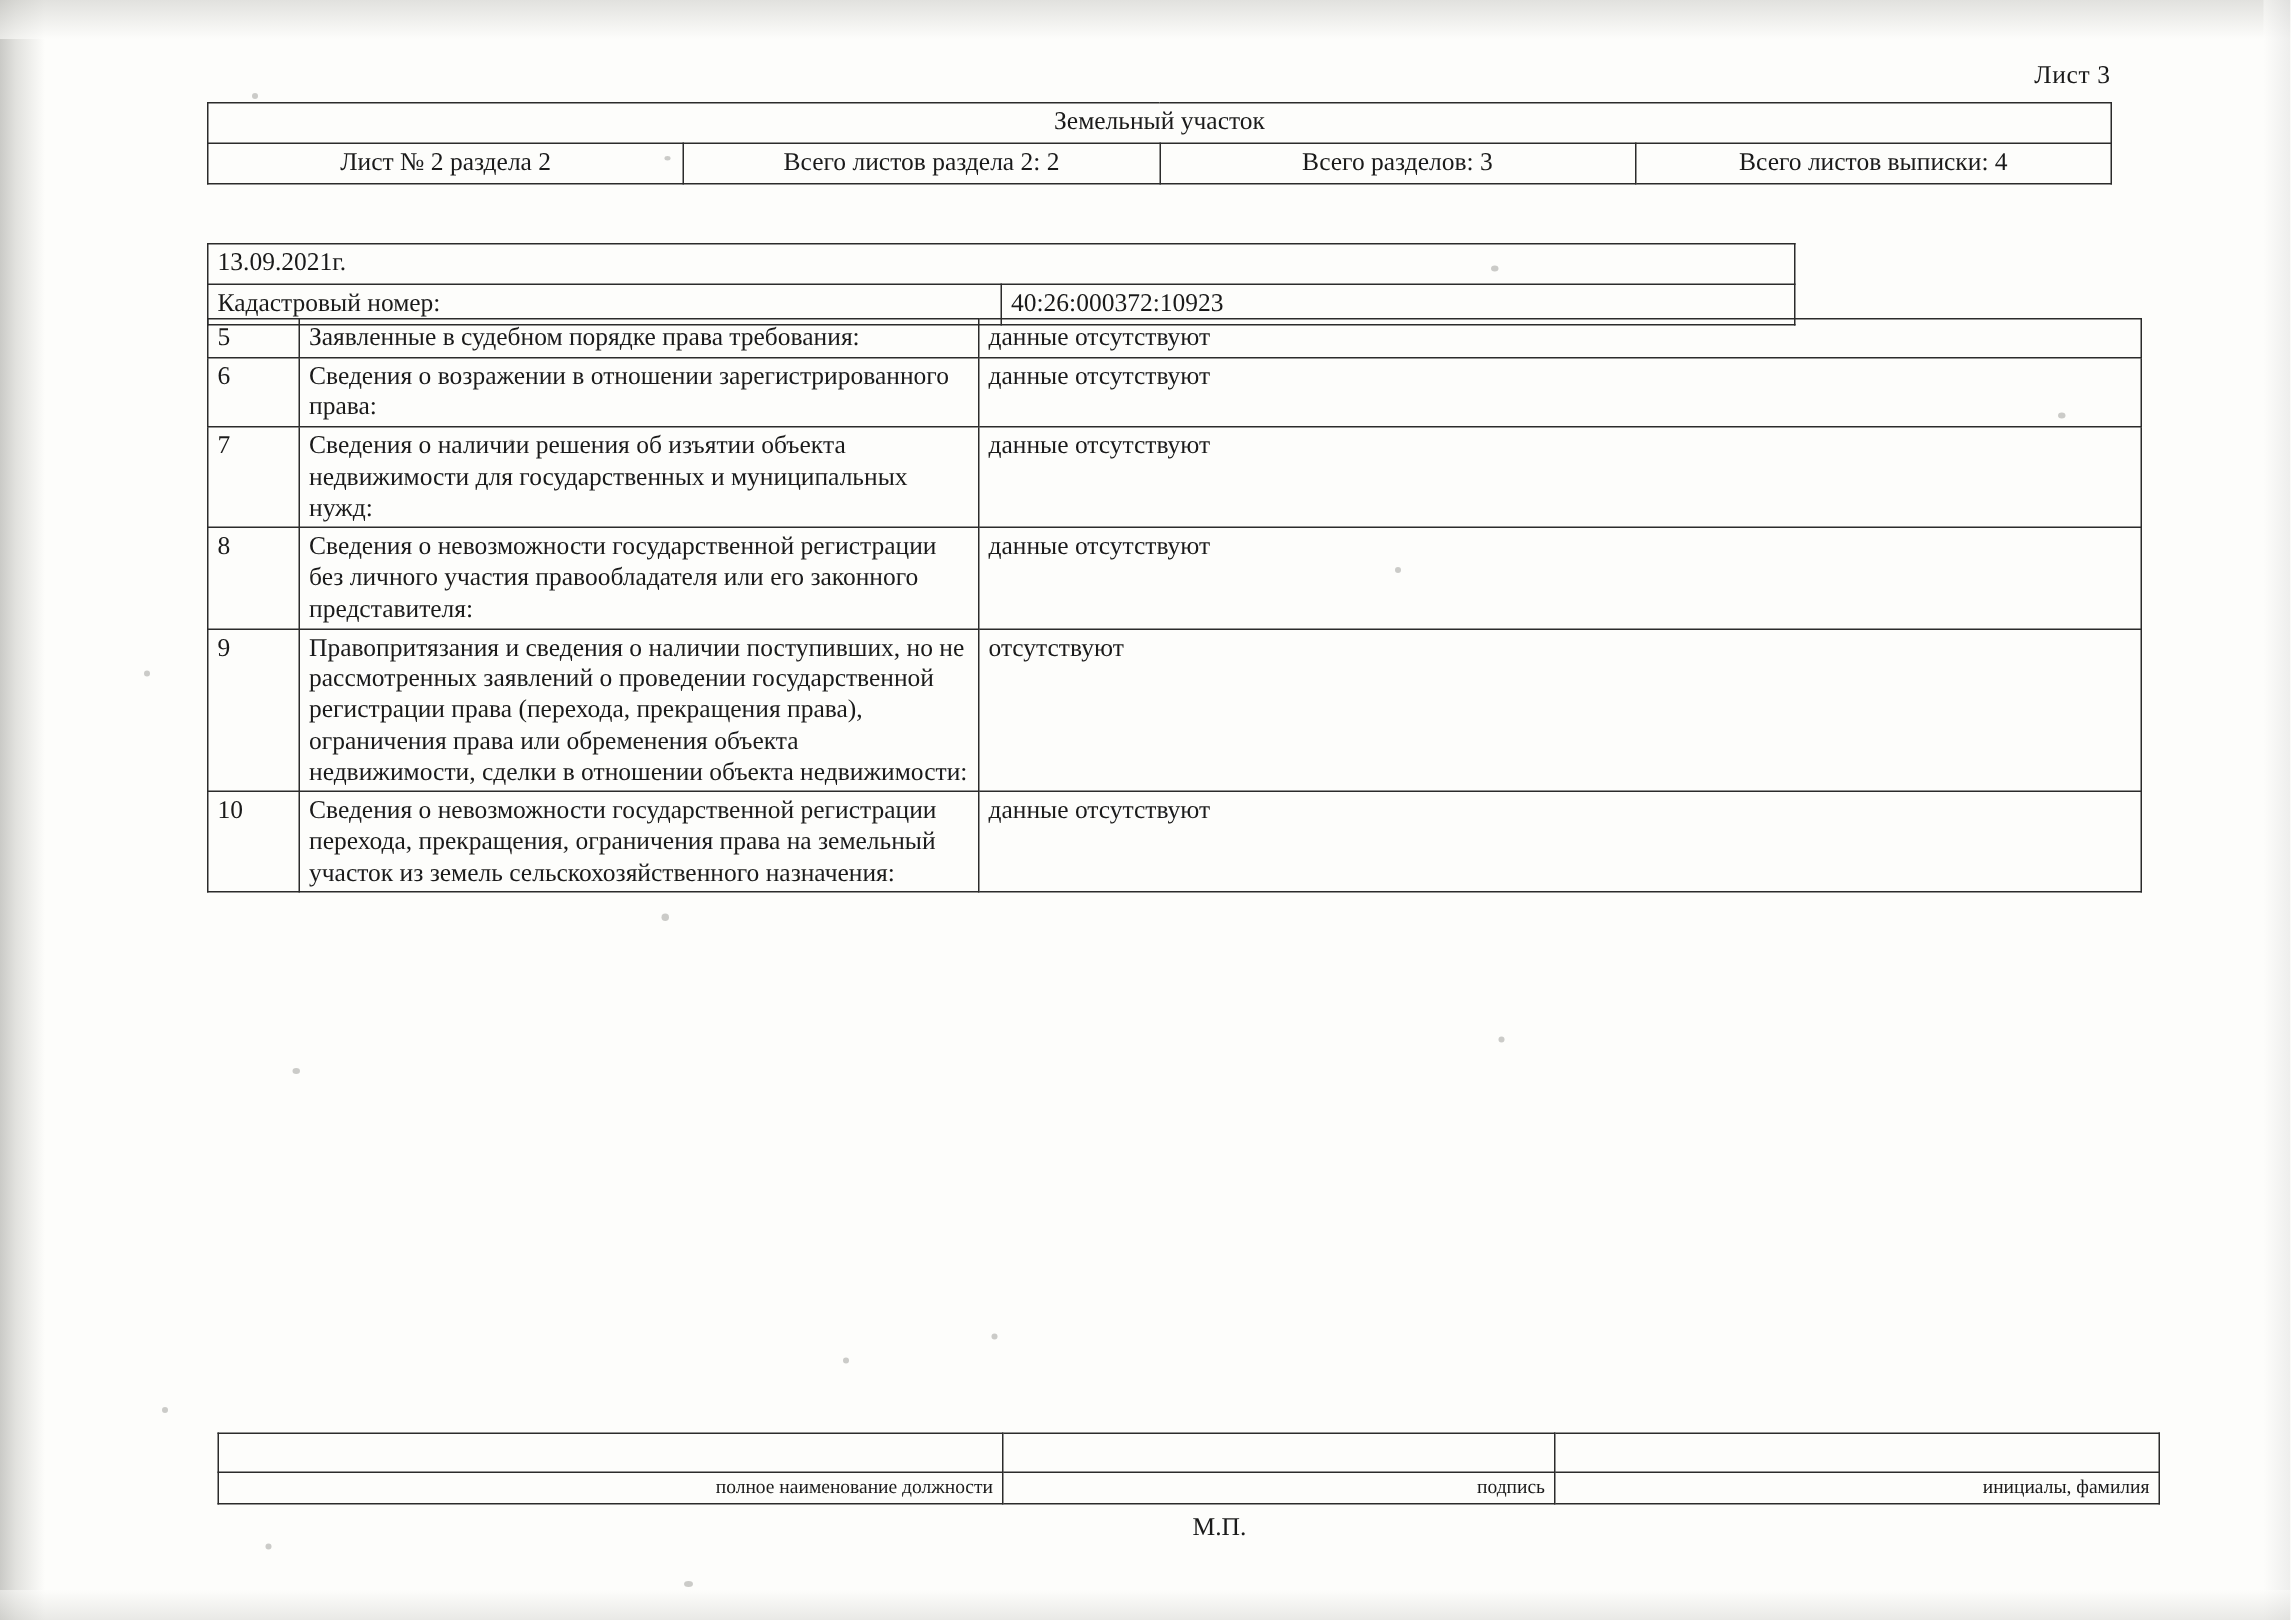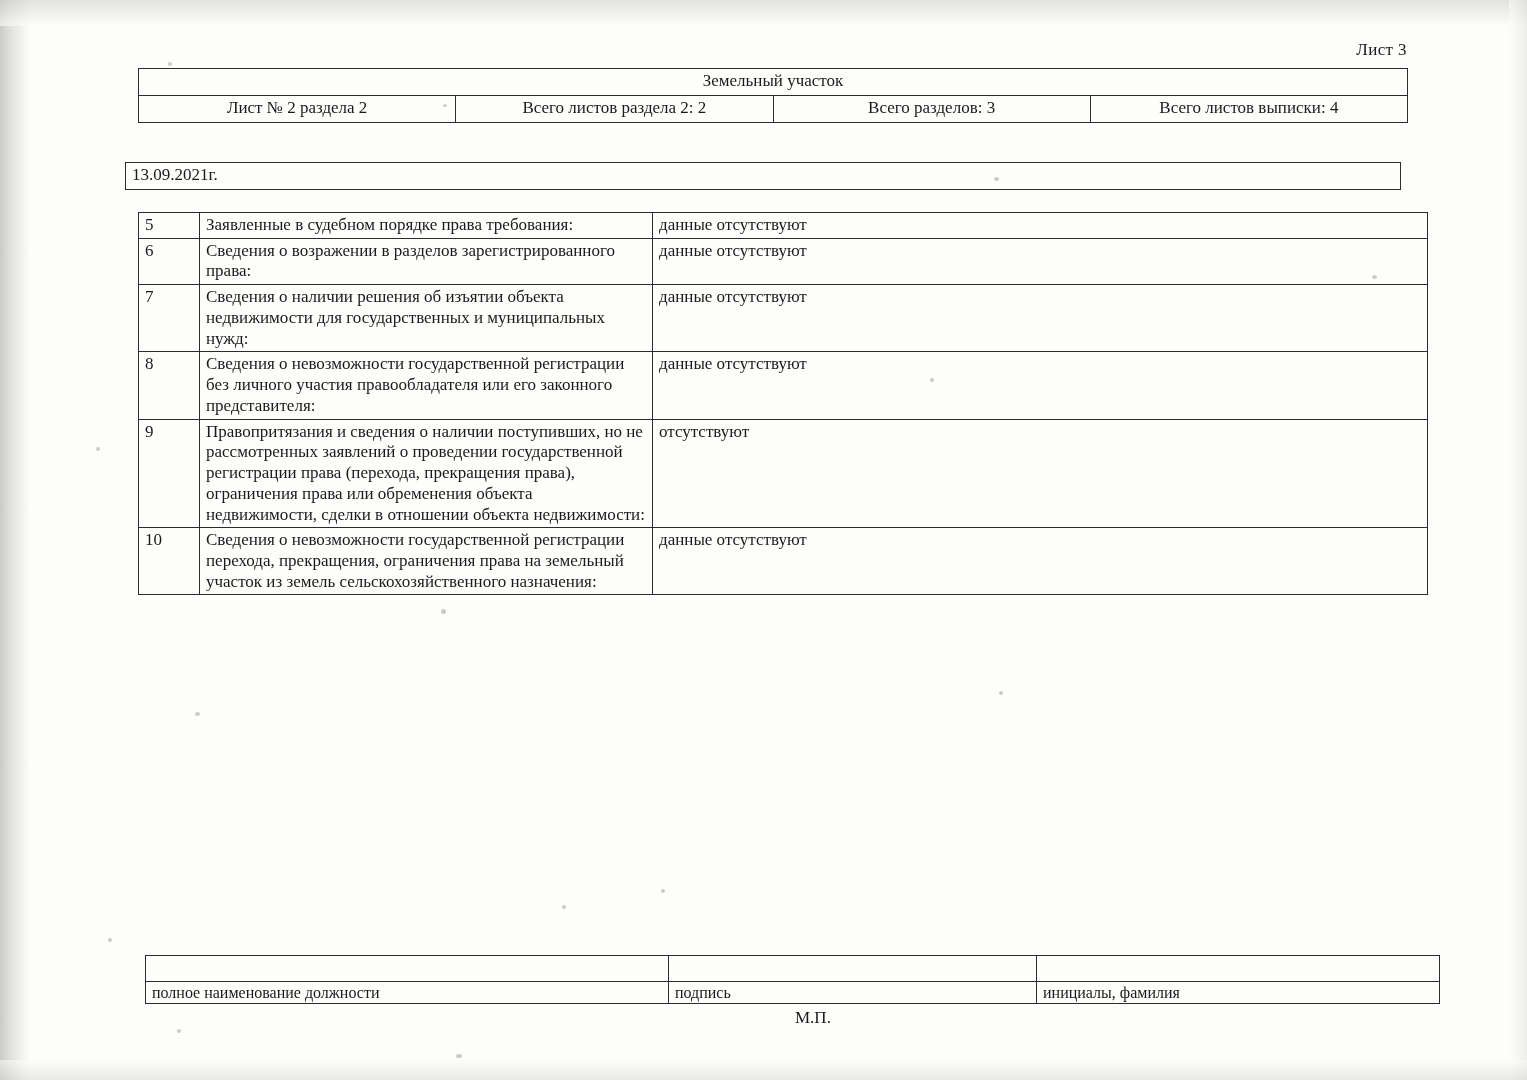--- a/index.html
+++ b/index.html
@@ -82,43 +82,43 @@
   .ctr { text-align: center; }
 
   #header-table {
     left: 138px;
     top: 68px;
     width: 1270px;
   }
   #header-table td { height: 22px; }
 
   #meta-table {
-    left: 125px;
+    left: 138px;
     top: 162px;
-    width: 1276px;
+    width: 1059px;
   }
   #meta-table td { height: 22px; }
 
   #rows-table {
     left: 138px;
     top: 212px;
     width: 1290px;
   }
   #rows-table td.num { width: 48px; }
   #rows-table td.lbl { width: 440px; }
 
   #sign-table {
     left: 145px;
     top: 955px;
     width: 1295px;
   }
   #sign-table td { height: 18px; }
   #sign-table td.caption {
-    font-size: 16px;
-    text-align: left;
+    font-size: 13px;
+    text-align: right;
     padding-top: 1px;
     padding-bottom: 1px;
   }
 
   .mp {
     position: absolute;
     left: 795px;
     top: 1008px;
     font-size: 17px;
   }
@@ -169,33 +169,37 @@
       <td class="ctr" style="width:320px">Всего листов выписки: 4</td>
     </tr>
   </tbody>
     </table>
 
   <table class="tbl" id="meta-table">
     <tbody>
         <tr>
       <td colspan="2">13.09.2021г.</td>
     </tr>
+    <tr>
+      <td style="width:488px">Кадастровый номер:</td>
+      <td>40:26:000372:10923</td>
+    </tr>
   </tbody>
     </table>
 
   <table class="tbl" id="rows-table">
     <tbody>
         <tr>
       <td class="num">5</td>
       <td class="lbl">Заявленные в судебном порядке права требования:</td>
       <td>данные отсутствуют</td>
     </tr>
     <tr>
       <td class="num">6</td>
-      <td class="lbl">Сведения о возражении в разделов зарегистрированного права:</td>
+      <td class="lbl">Сведения о возражении в отношении зарегистрированного права:</td>
       <td>данные отсутствуют</td>
     </tr>
     <tr>
       <td class="num">7</td>
       <td class="lbl">Сведения о наличии решения об изъятии объекта недвижимости для государственных и муниципальных нужд:</td>
       <td>данные отсутствуют</td>
     </tr>
     <tr>
       <td class="num">8</td>
       <td class="lbl">Сведения о невозможности государственной регистрации без личного участия правообладателя или его законного представителя:</td>

